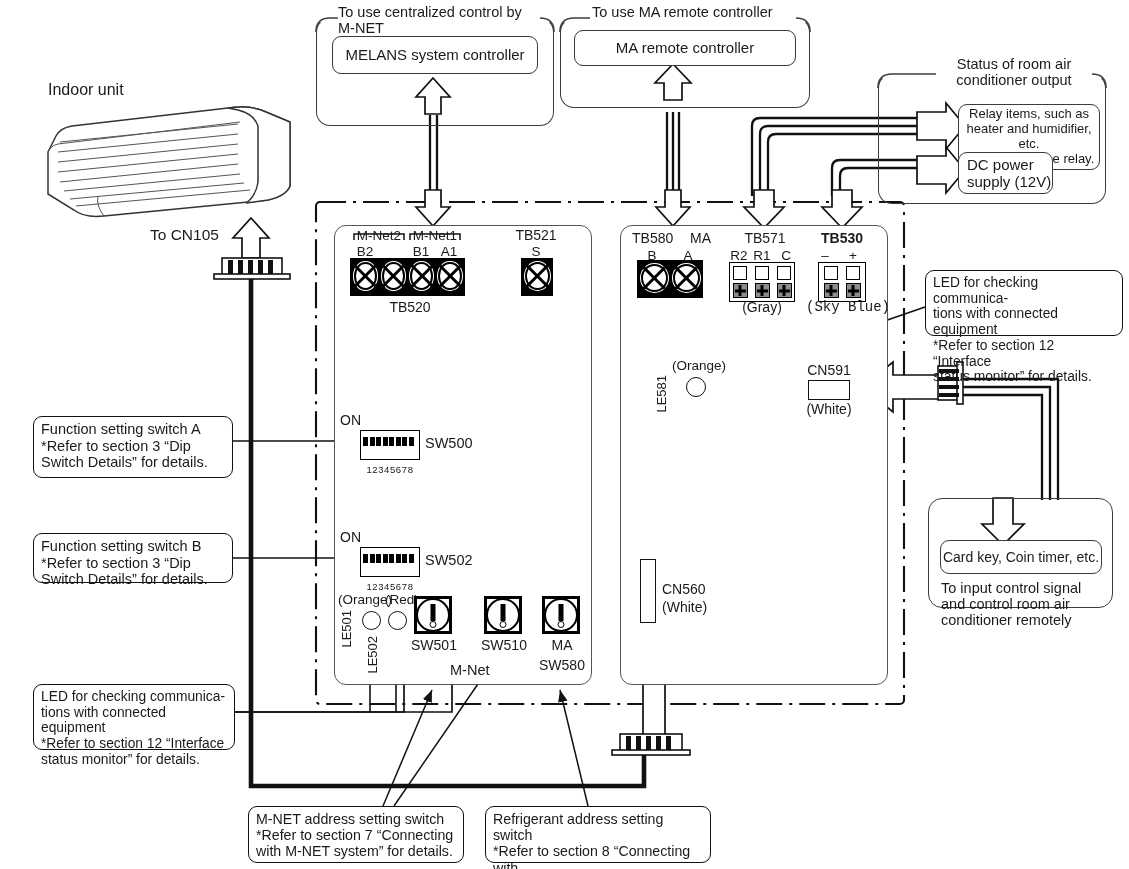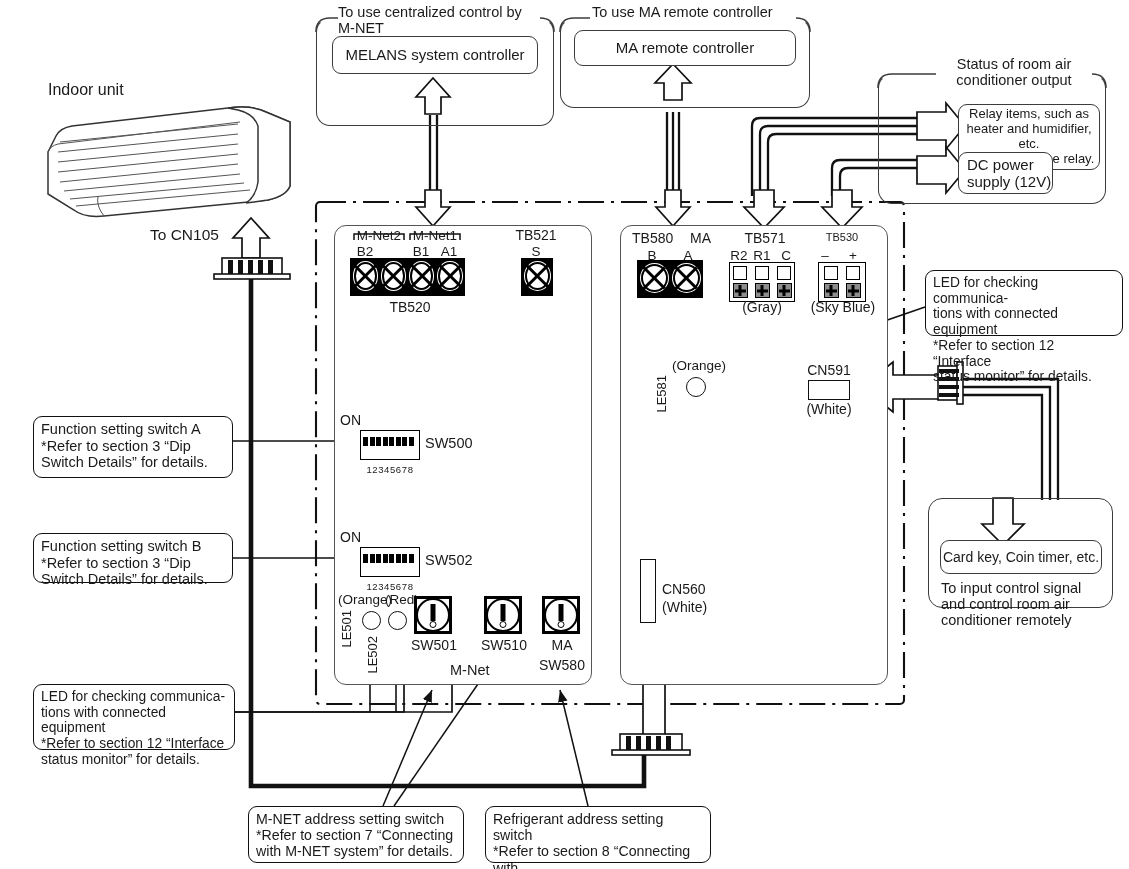--- a/index.html
+++ b/index.html
@@ -418,34 +418,34 @@
         <i class="padsq"></i>
         <i class="padplus"></i>
       </span>
   <span class="padcol">
         <i class="padsq"></i>
         <i class="padplus"></i>
       </span>
 </div>
 <div class="txt c" style="left:732px;top:300px;width:60px;font-size:14px;">(Gray)</div>
 
-<div class="txt c" style="left:812px;top:231px;width:60px;font-size:11px;">TB530</div>
+<div class="txt c" style="left:812px;top:231px;width:60px;font-size:14px;font-weight:bold;">TB530</div>
 <div class="txt c" style="left:812px;top:248px;width:26px;font-size:13.5px;">–</div>
 <div class="txt c" style="left:840px;top:248px;width:26px;font-size:13.5px;">+</div>
 <div class="padbox" style="left:818px;top:262px;width:48px;height:40px;">
   <span class="padcol">
         <i class="padsq"></i>
         <i class="padplus"></i>
       </span>
   <span class="padcol">
         <i class="padsq"></i>
         <i class="padplus"></i>
       </span>
 </div>
-<div class="txt c" style="left:806px;top:300px;width:74px;font-size:14px;">(Sky Blue)</div>
+<div class="txt c" style="left:806px;top:300px;width:74px;font-size:14px;font-family:Liberation Mono, monospace;">(Sky Blue)</div>
 
 <div class="txt" style="left:672px;top:358px;font-size:13.5px;">(Orange)</div>
 <div class="led" style="left:686px;top:377px;width:18px;height:18px;"></div>
 <div class="txt vert" style="left:655px;top:375px;font-size:13px;">LE581</div>
 
 <div class="txt c" style="left:798px;top:363px;width:62px;font-size:14px;">CN591</div>
 <div class="cnbox" style="left:808px;top:380px;width:42px;height:20px;"></div>
 <div class="txt c" style="left:796px;top:402px;width:66px;font-size:14px;">(White)</div>
 
 <div class="cnbox" style="left:640px;top:559px;width:16px;height:64px;"></div>

